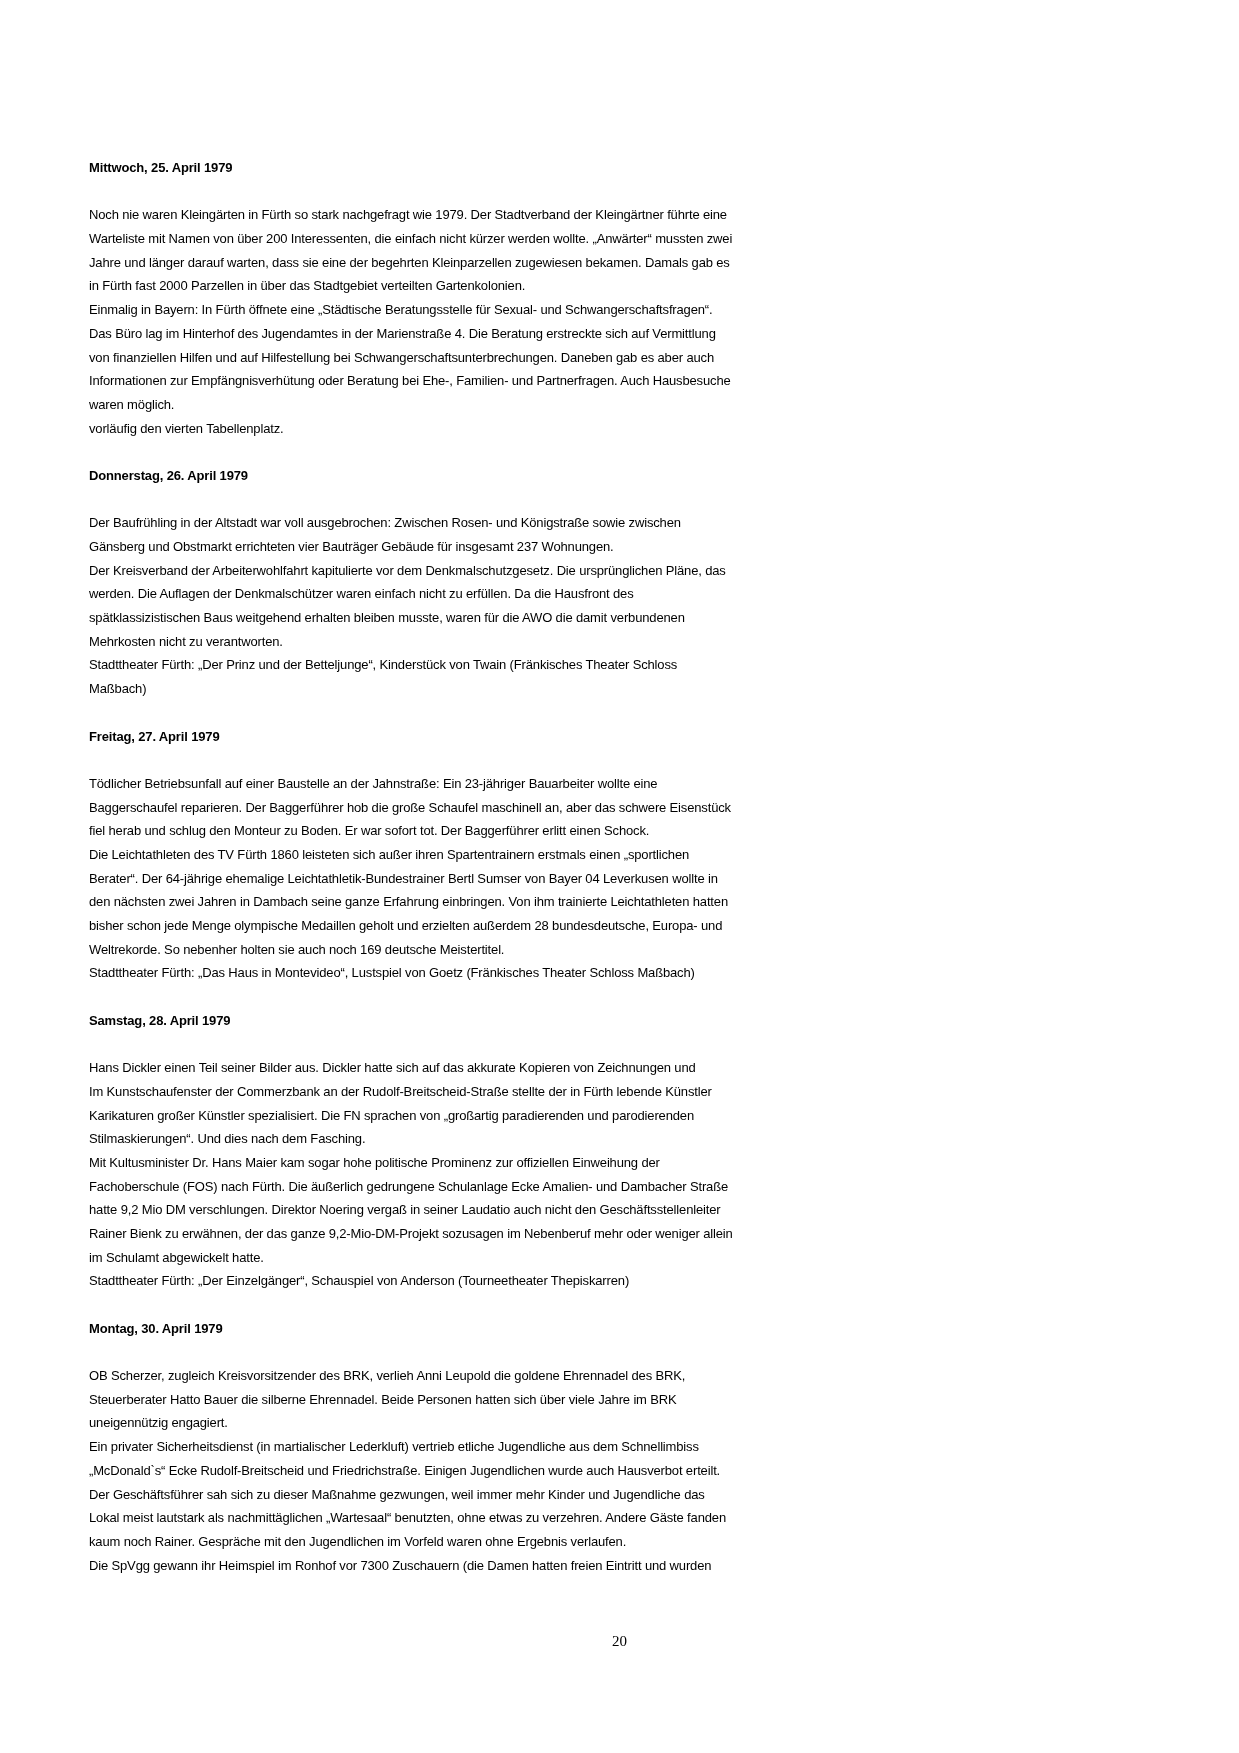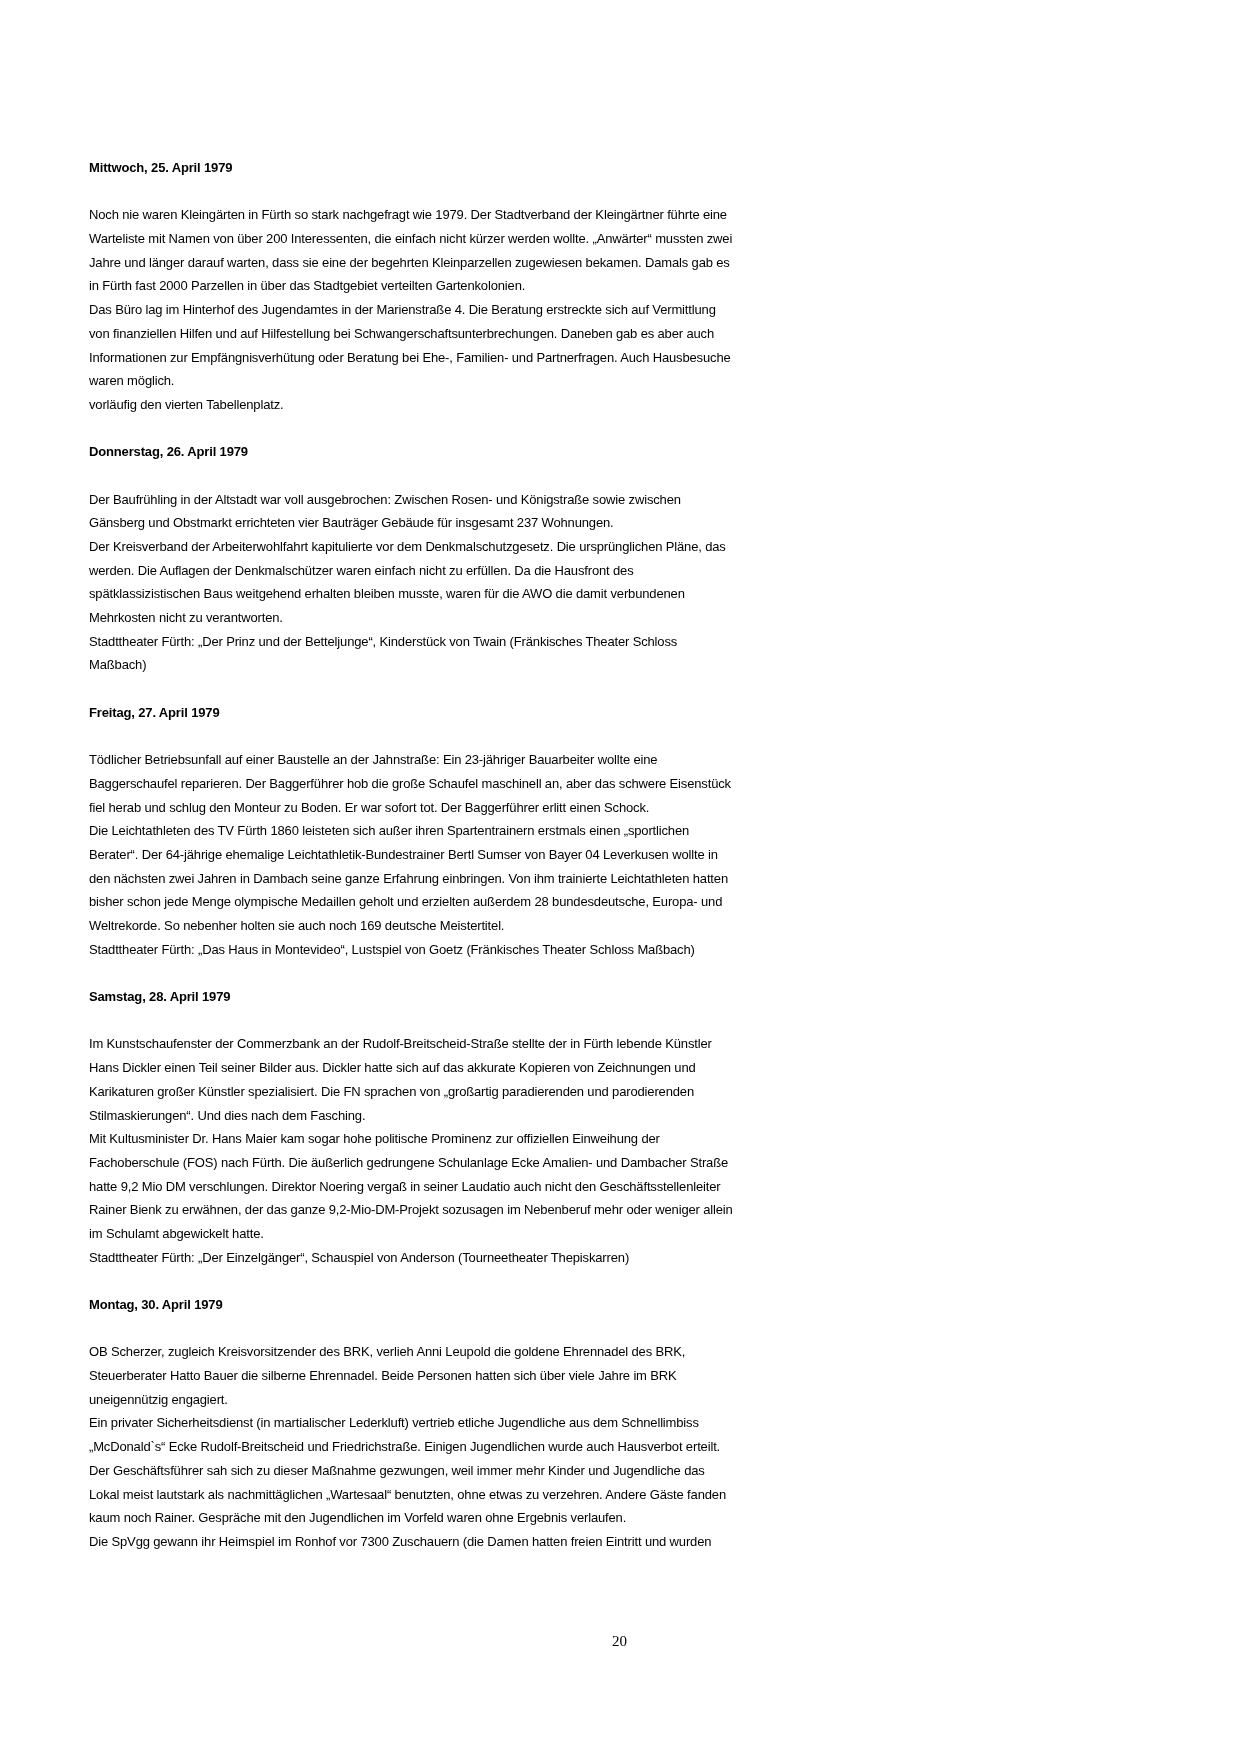--- a/index.html
+++ b/index.html
@@ -66,20 +66,21 @@
 <div class="page">
   <div class="content">
 
     <section class="section">
       <div class="heading">Mittwoch, 25. April 1979</div>
       <div class="body-lines">
         <span class="line">Noch nie waren Kleingärten in Fürth so stark nachgefragt wie 1979. Der Stadtverband der Kleingärtner führte eine</span>
         <span class="line">Warteliste mit Namen von über 200 Interessenten, die einfach nicht kürzer werden wollte. „Anwärter“ mussten zwei</span>
         <span class="line">Jahre und länger darauf warten, dass sie eine der begehrten Kleinparzellen zugewiesen bekamen. Damals gab es</span>
         <span class="line">in Fürth fast 2000 Parzellen in über das Stadtgebiet verteilten Gartenkolonien.</span>
+        <span class="line">Einmalig in Bayern: In Fürth öffnete eine „Städtische Beratungsstelle für Sexual- und Schwangerschaftsfragen“.</span>
         <span class="line">Das Büro lag im Hinterhof des Jugendamtes in der Marienstraße 4. Die Beratung erstreckte sich auf Vermittlung</span>
         <span class="line">von finanziellen Hilfen und auf Hilfestellung bei Schwangerschaftsunterbrechungen. Daneben gab es aber auch</span>
         <span class="line">Informationen zur Empfängnisverhütung oder Beratung bei Ehe-, Familien- und Partnerfragen. Auch Hausbesuche</span>
         <span class="line">waren möglich.</span>
         <span class="line">vorläufig den vierten Tabellenplatz.</span>
       </div>
     </section>
 
     <section class="section">
       <div class="heading">Donnerstag, 26. April 1979</div>
@@ -106,22 +107,22 @@
         <span class="line">den nächsten zwei Jahren in Dambach seine ganze Erfahrung einbringen. Von ihm trainierte Leichtathleten hatten</span>
         <span class="line">bisher schon jede Menge olympische Medaillen geholt und erzielten außerdem 28 bundesdeutsche, Europa- und</span>
         <span class="line">Weltrekorde. So nebenher holten sie auch noch 169 deutsche Meistertitel.</span>
         <span class="line">Stadttheater Fürth: „Das Haus in Montevideo“, Lustspiel von Goetz (Fränkisches Theater Schloss Maßbach)</span>
       </div>
     </section>
 
     <section class="section">
       <div class="heading">Samstag, 28. April 1979</div>
       <div class="body-lines">
+        <span class="line">Hans Dickler einen Teil seiner Bilder aus. Dickler hatte sich auf das akkurate Kopieren von Zeichnungen und</span>
         <span class="line">Im Kunstschaufenster der Commerzbank an der Rudolf-Breitscheid-Straße stellte der in Fürth lebende Künstler</span>
-        <span class="line">Hans Dickler einen Teil seiner Bilder aus. Dickler hatte sich auf das akkurate Kopieren von Zeichnungen und</span>
         <span class="line">Karikaturen großer Künstler spezialisiert. Die FN sprachen von „großartig paradierenden und parodierenden</span>
         <span class="line">Stilmaskierungen“. Und dies nach dem Fasching.</span>
         <span class="line">Mit Kultusminister Dr. Hans Maier kam sogar hohe politische Prominenz zur offiziellen Einweihung der</span>
         <span class="line">Fachoberschule (FOS) nach Fürth. Die äußerlich gedrungene Schulanlage Ecke Amalien- und Dambacher Straße</span>
         <span class="line">hatte 9,2 Mio DM verschlungen. Direktor Noering vergaß in seiner Laudatio auch nicht den Geschäftsstellenleiter</span>
         <span class="line">Rainer Bienk zu erwähnen, der das ganze 9,2-Mio-DM-Projekt sozusagen im Nebenberuf mehr oder weniger allein</span>
         <span class="line">im Schulamt abgewickelt hatte.</span>
         <span class="line">Stadttheater Fürth: „Der Einzelgänger“, Schauspiel von Anderson (Tourneetheater Thepiskarren)</span>
       </div>
     </section>

